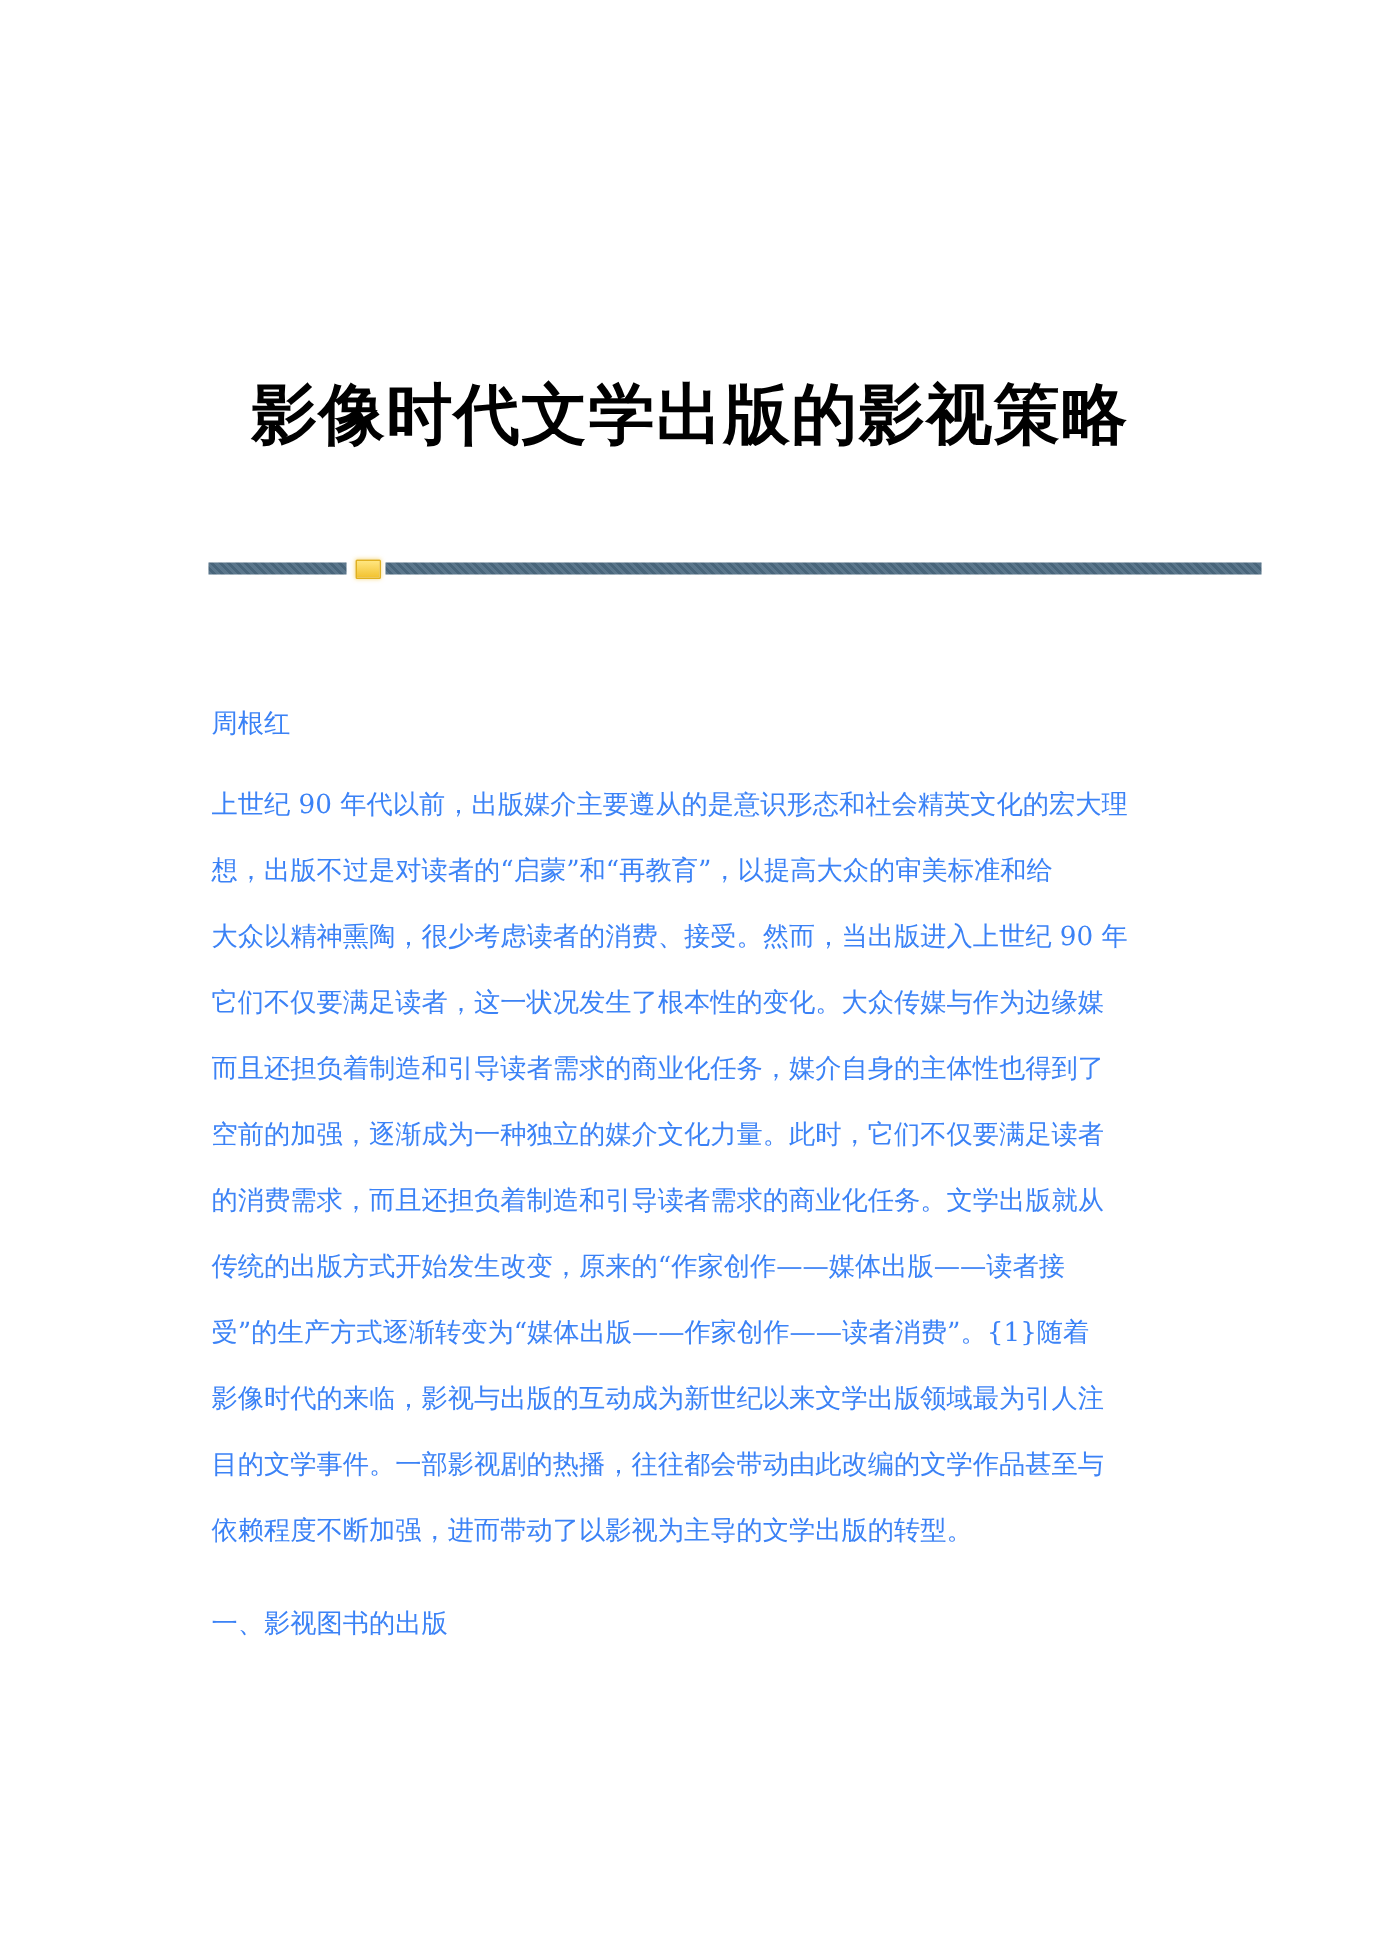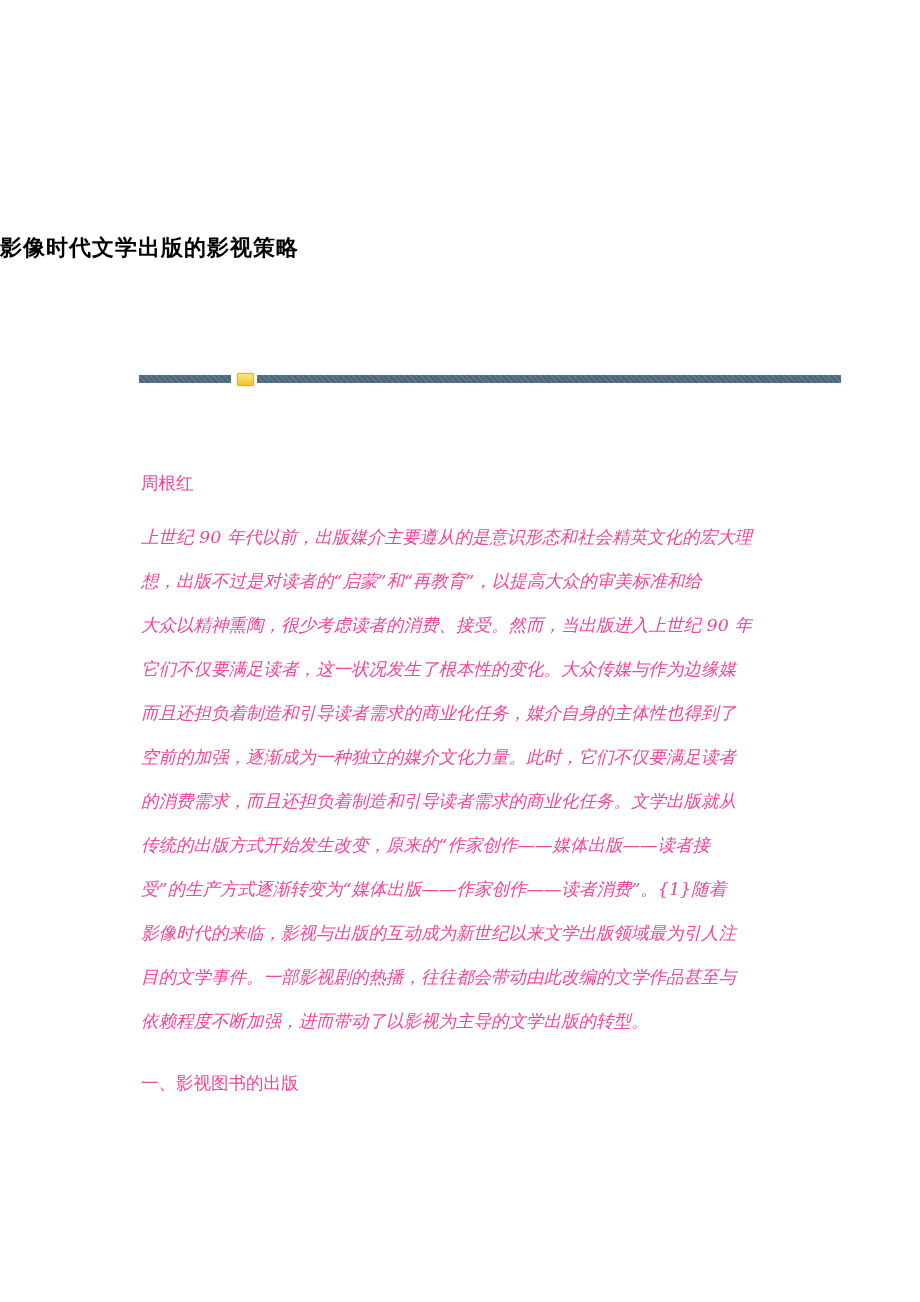--- a/index.html
+++ b/index.html
@@ -13,21 +13,22 @@
       position: relative;
       overflow: hidden;
       font-family: "DejaVu Serif", "Liberation Serif", serif;
       color: #111111;
     }
     .title {
       position: absolute;
       top: 218px;
       left: 0;
       width: 920px;
-      font-size: 22px;
+      text-align: center;
+      font-size: 44px;
       font-weight: bold;
       letter-spacing: 1px;
       color: #000000;
       font-family: "DejaVu Sans", "Liberation Sans", sans-serif;
     }
     .divider {
       position: absolute;
       top: 375px;
       left: 139px;
       width: 702px;
@@ -61,30 +62,29 @@
       border: 1px solid #e0b020;
       box-shadow: 0 0 3px rgba(240, 190, 40, 0.6);
       border-radius: 1px;
     }
     .content {
       position: absolute;
       top: 470px;
       left: 141px;
       width: 640px;
       font-size: 17.5px;
-      color: #ec4899;
+      color: #3b82f6;
     }
     .author {
       height: 26px;
       line-height: 26px;
       margin: 0;
     }
     .para {
       margin: 28px 0 0 0;
-      font-style: italic;
     }
     .para .line {
       display: block;
       height: 44px;
       line-height: 26px;
       white-space: nowrap;
     }
     .heading {
       margin: 18px 0 0 0;
       height: 26px;

